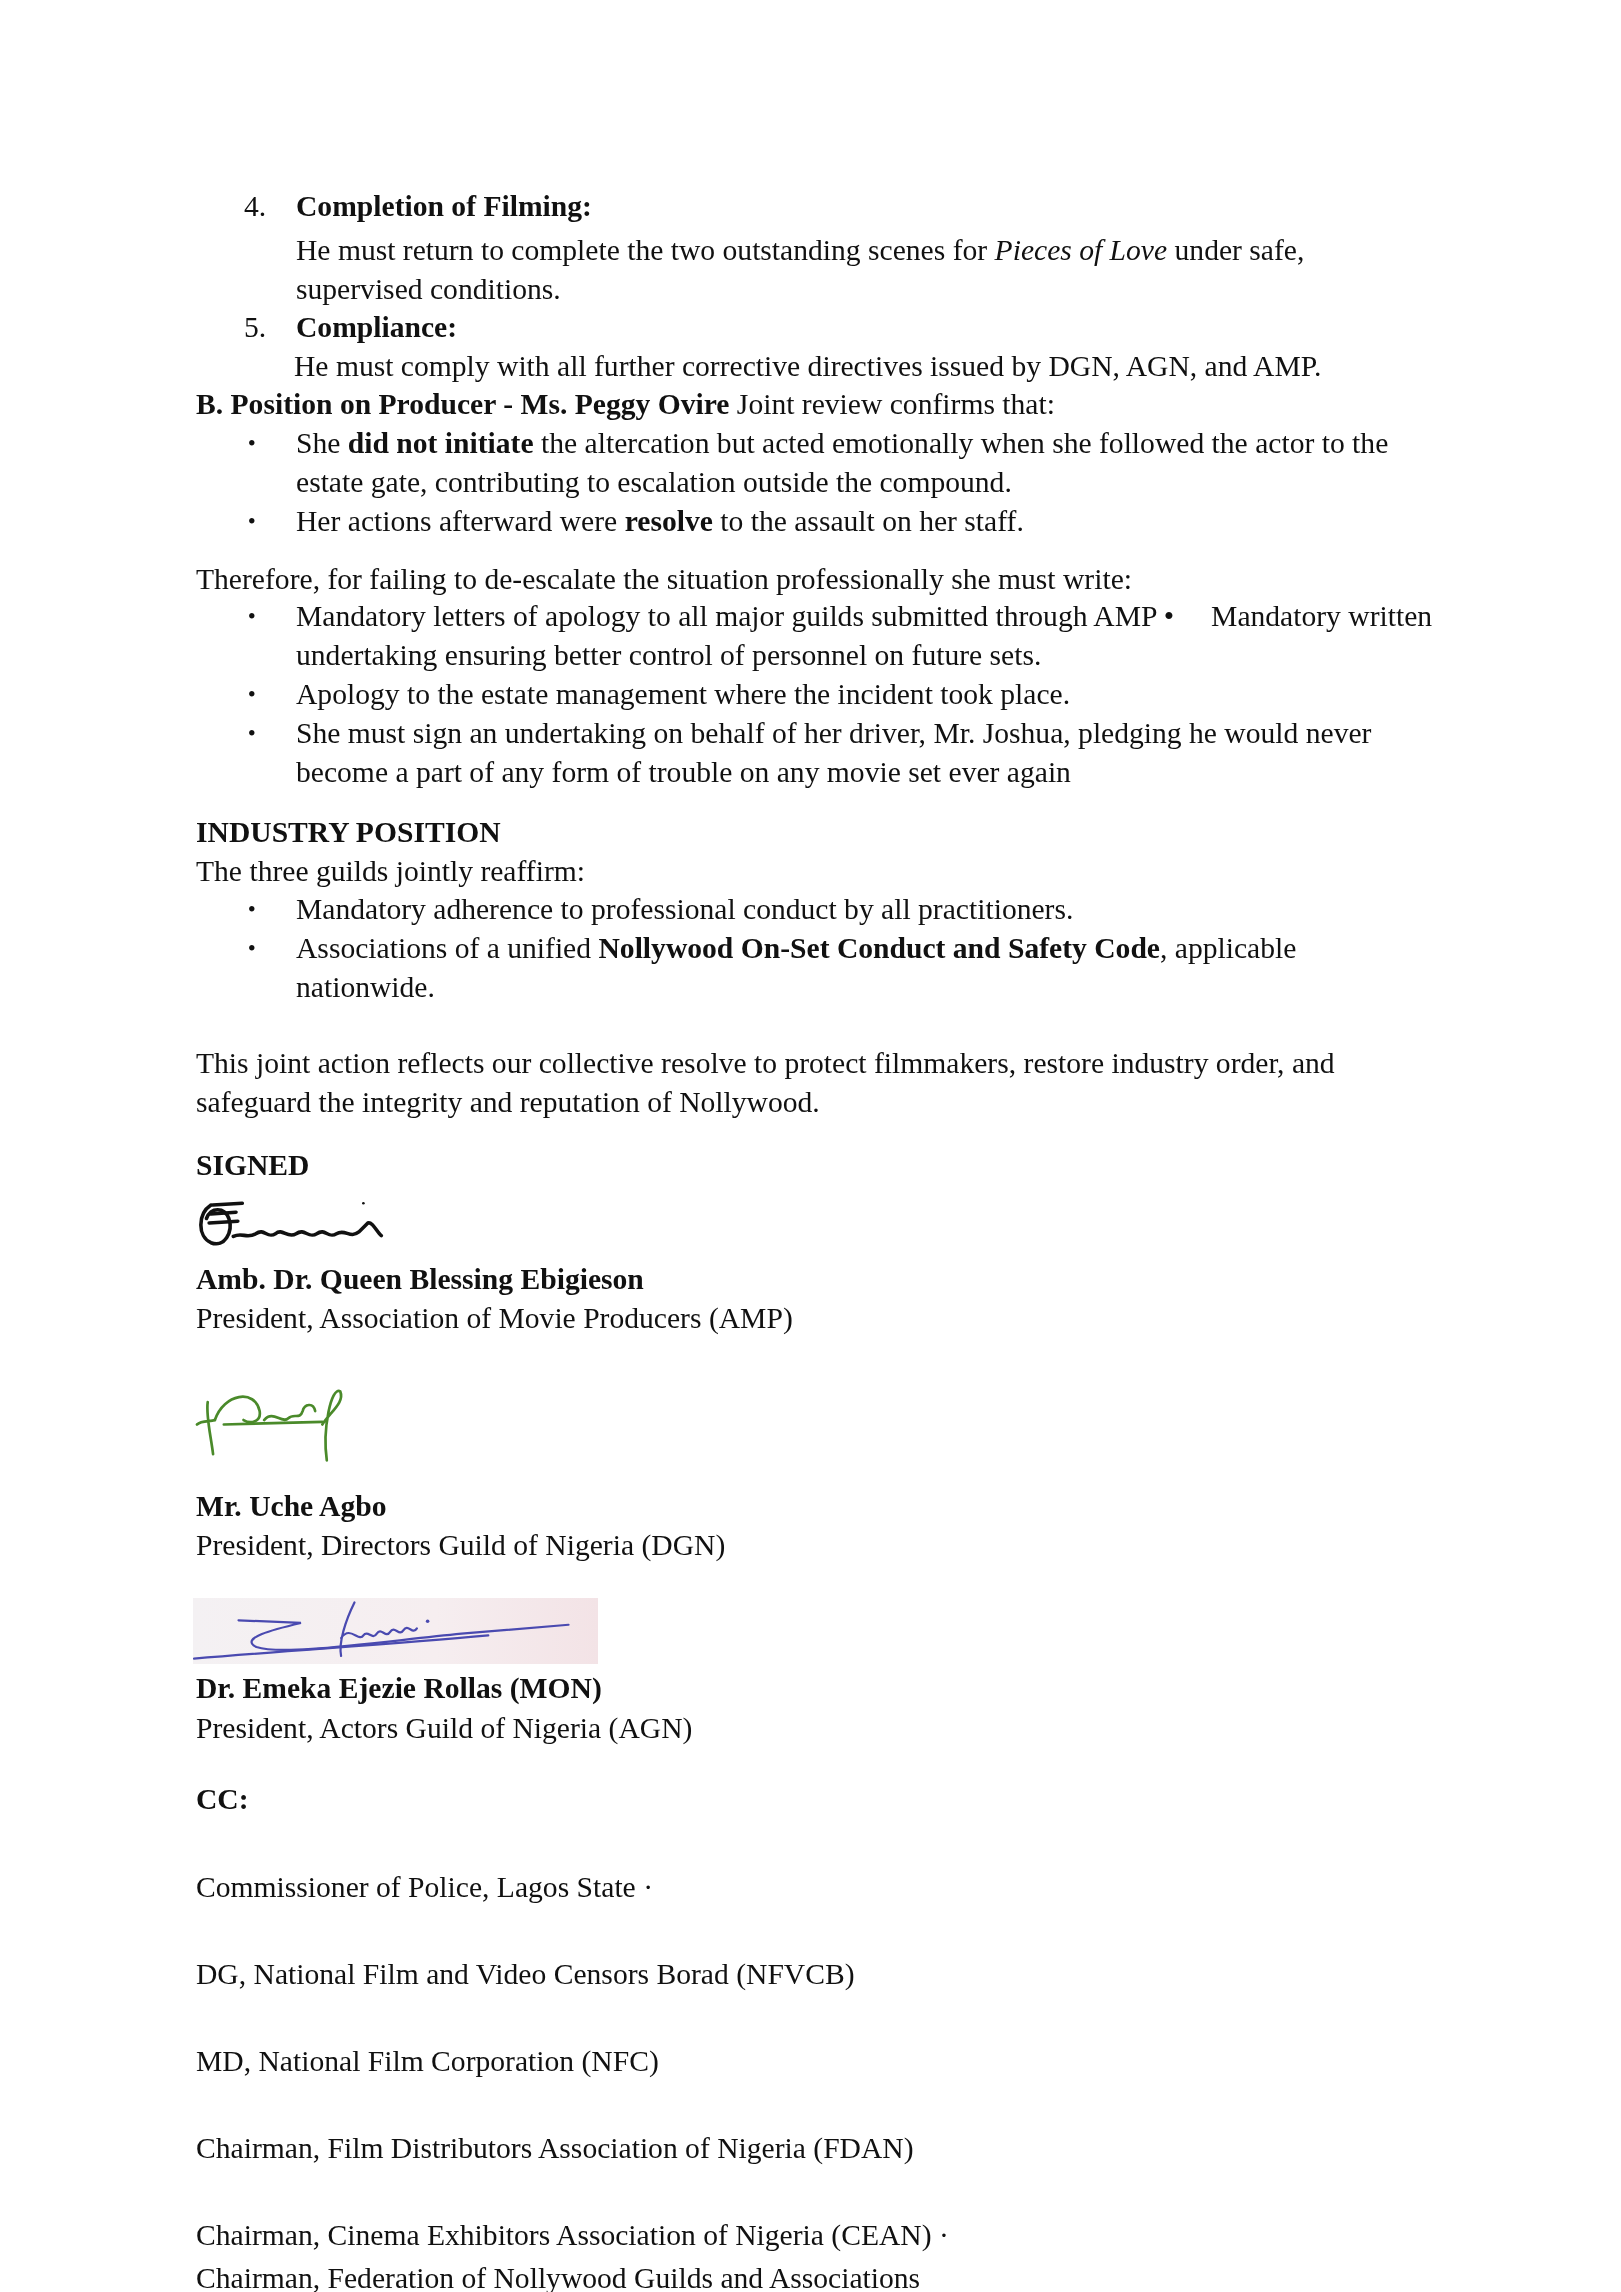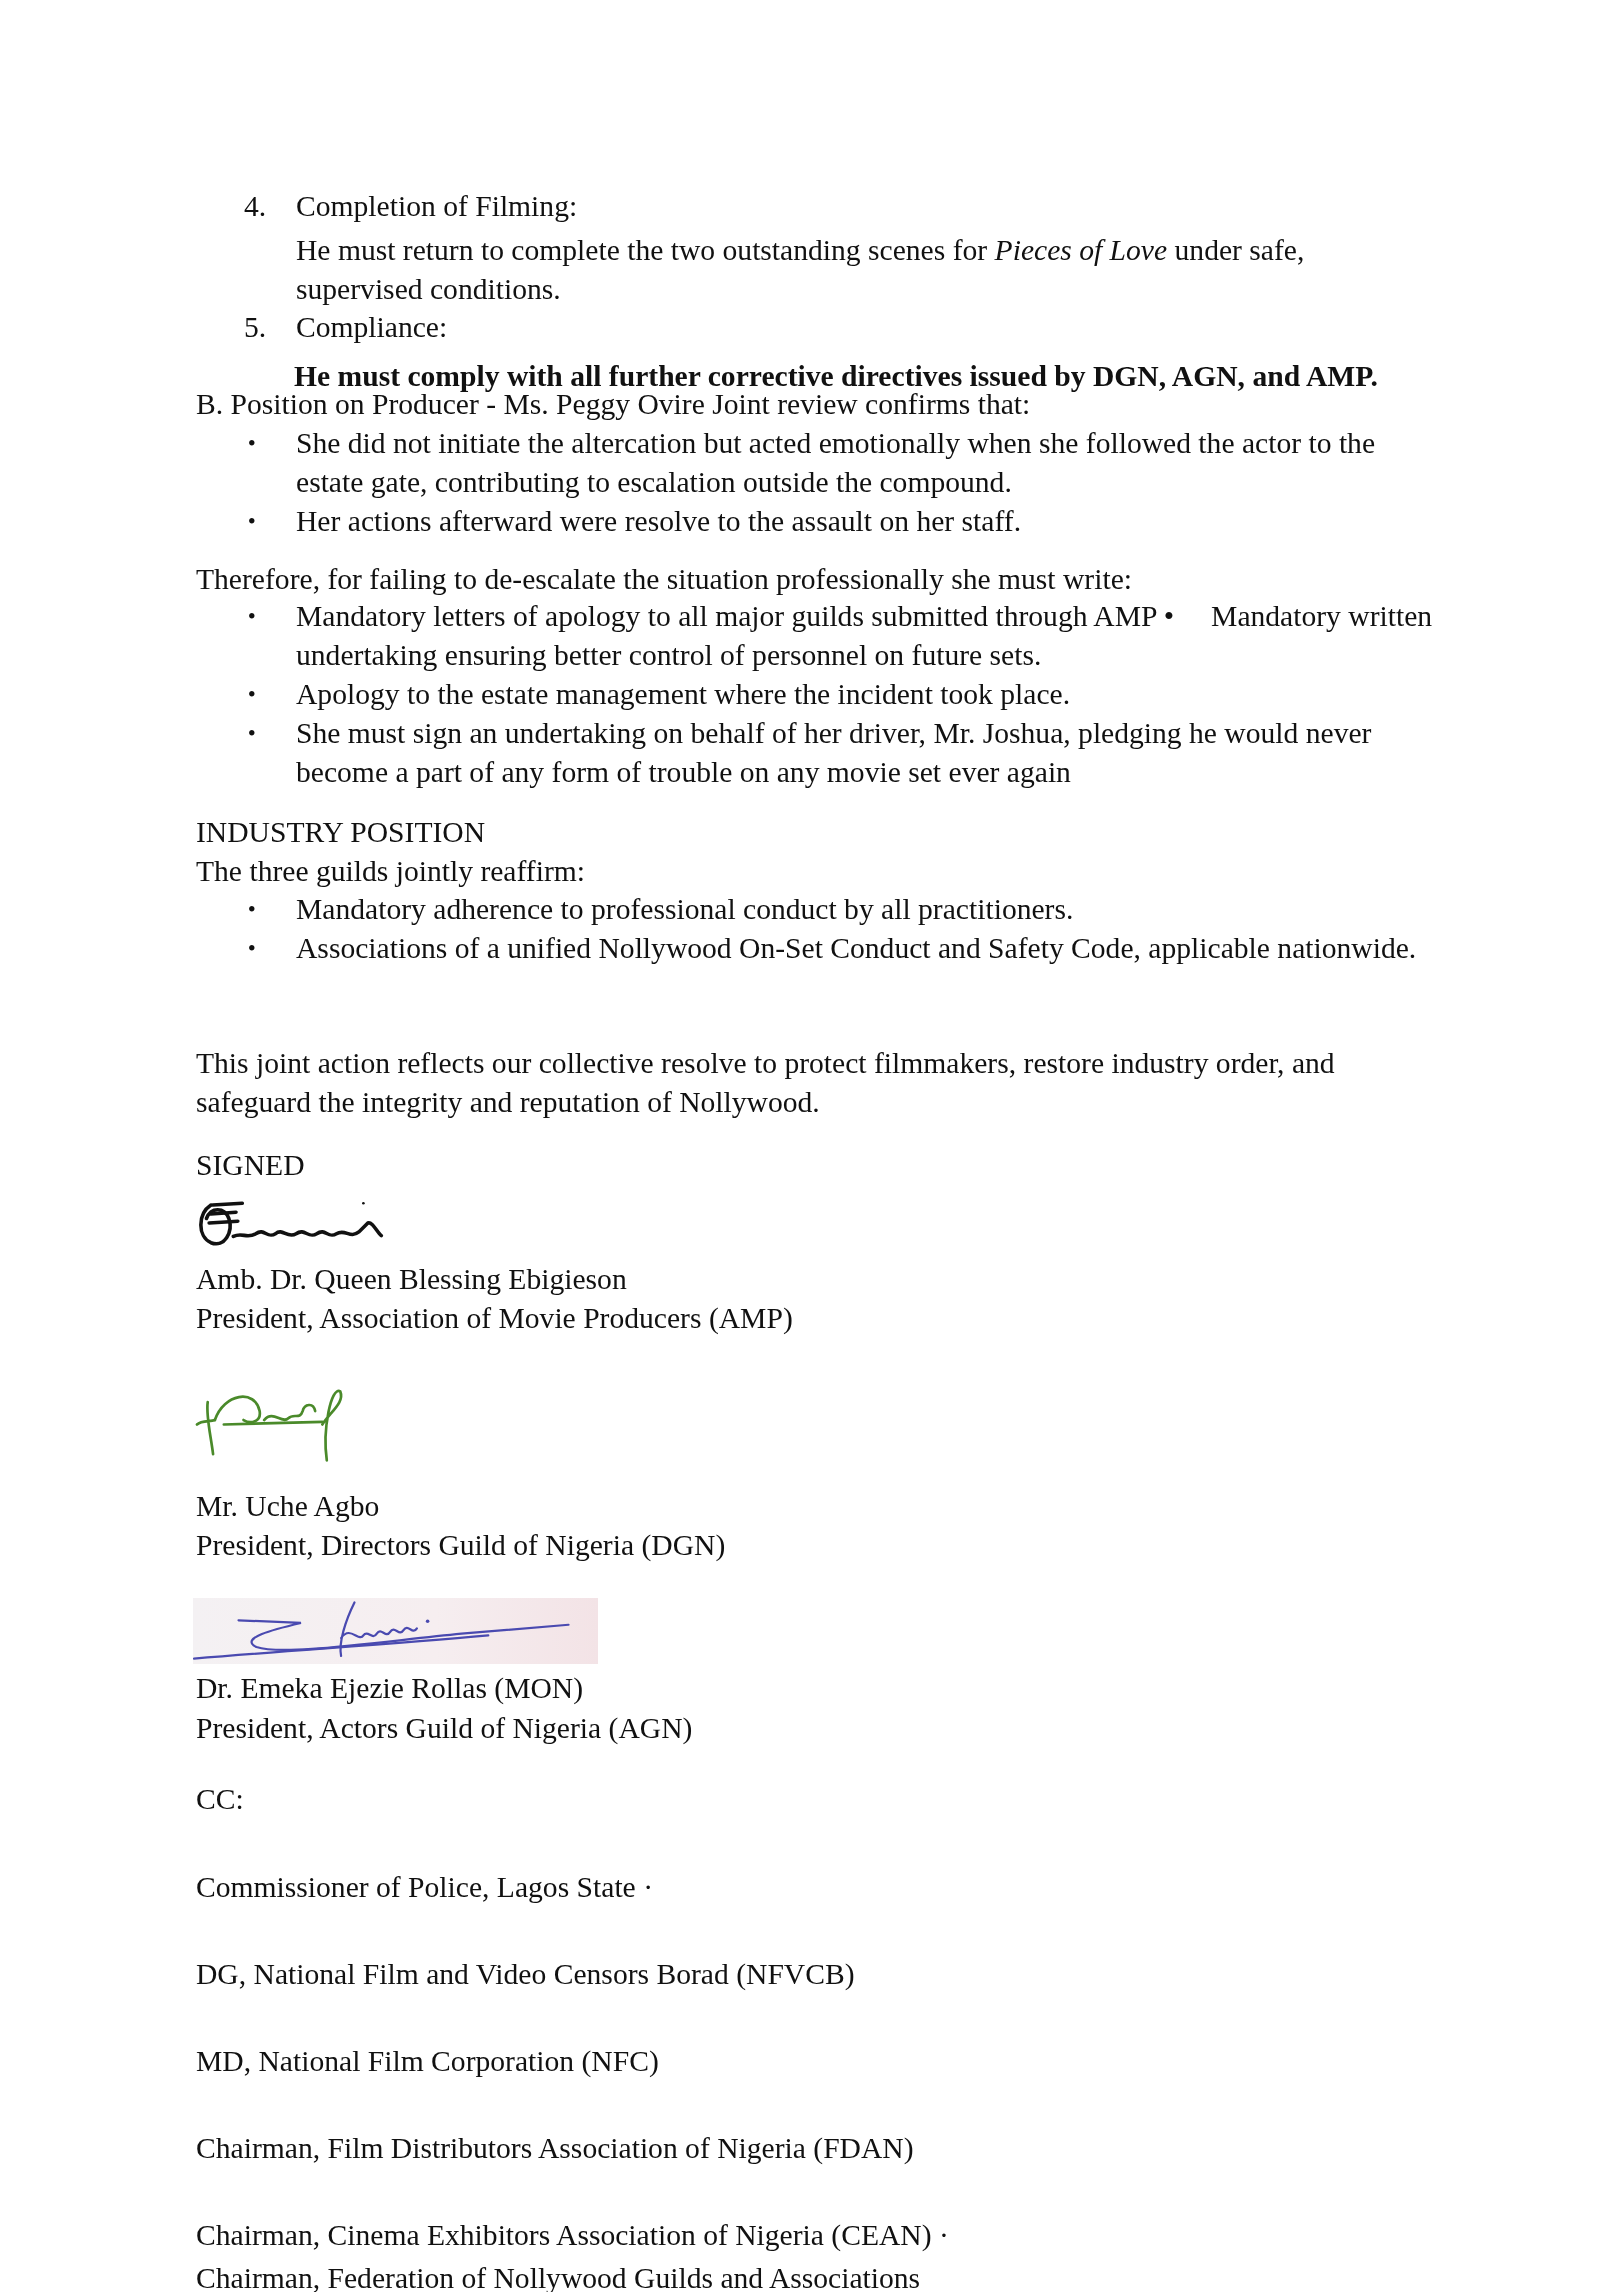--- a/index.html
+++ b/index.html
@@ -4,21 +4,21 @@
 <style>
   html, body { margin: 0; padding: 0; background: #ffffff; }
   body {
     width: 1622px; height: 2293px; position: relative; overflow: hidden;
     font-family: "Liberation Serif", "DejaVu Serif", serif;
     color: #111111;
     font-size: 29.6px;
     line-height: 39px;
   }
   .page { position: absolute; left: 0; top: 0; width: 1622px; height: 2293px; }
-  b, .bold { font-weight: normal; text-align: center; }
+  b, .bold { font-weight: bold; text-align: center; }
   i { font-style: italic; }
   .num-item { position: absolute; left: 244px; }
   .num-item .n { display: inline-block; width: 52px; }
   .indent { position: absolute; left: 296px; width: 1146px; }
   .bullet-list { position: absolute; left: 245px; width: 1200px; }
   .bullet { position: relative; padding-left: 51px; }
   .bullet::before {
     content: "•"; position: absolute; left: 2.7px; top: 0; font-size: 23px;
   }
   .para { position: absolute; left: 196px; width: 1254px; }
@@ -33,21 +33,21 @@
   <div class="num-item" style="top:187px;">
     <span class="n">4.</span><b>Completion of Filming:</b>
   </div>
   <div class="indent" style="top:231px; width:1137px;">
     <span>He must return to complete the two outstanding scenes for </span><i>Pieces of Love</i><span> under safe, supervised conditions.</span>
   </div>
 
   <div class="num-item" style="top:308px;">
     <span class="n">5.</span><b>Compliance:</b>
   </div>
-  <div class="indent" style="top:357px; left:294px;font-weight:bold;">He must comply with all further corrective directives issued by DGN, AGN, and AMP.</div>
+  <div class="indent" style="top:347px; left:294px;">He must comply with all further corrective directives issued by DGN, AGN, and AMP.</div>
 
   <div class="para" style="top:385px;">
     <b>B. Position on Producer - Ms. Peggy Ovire</b><span> Joint review confirms that:</span>
   </div>
 
   <div class="bullet-list" style="top:424px; width:1182px;">
     <div class="bullet" style="margin-bottom:0;"><span>She </span><b>did not initiate</b><span> the altercation but acted emotionally when she followed the actor to the estate gate, contributing to escalation outside the compound.</span></div>
     <div class="bullet"><span>Her actions afterward were </span><b>resolve</b><span> to the assault on her staff.</span></div>
   </div>
 

